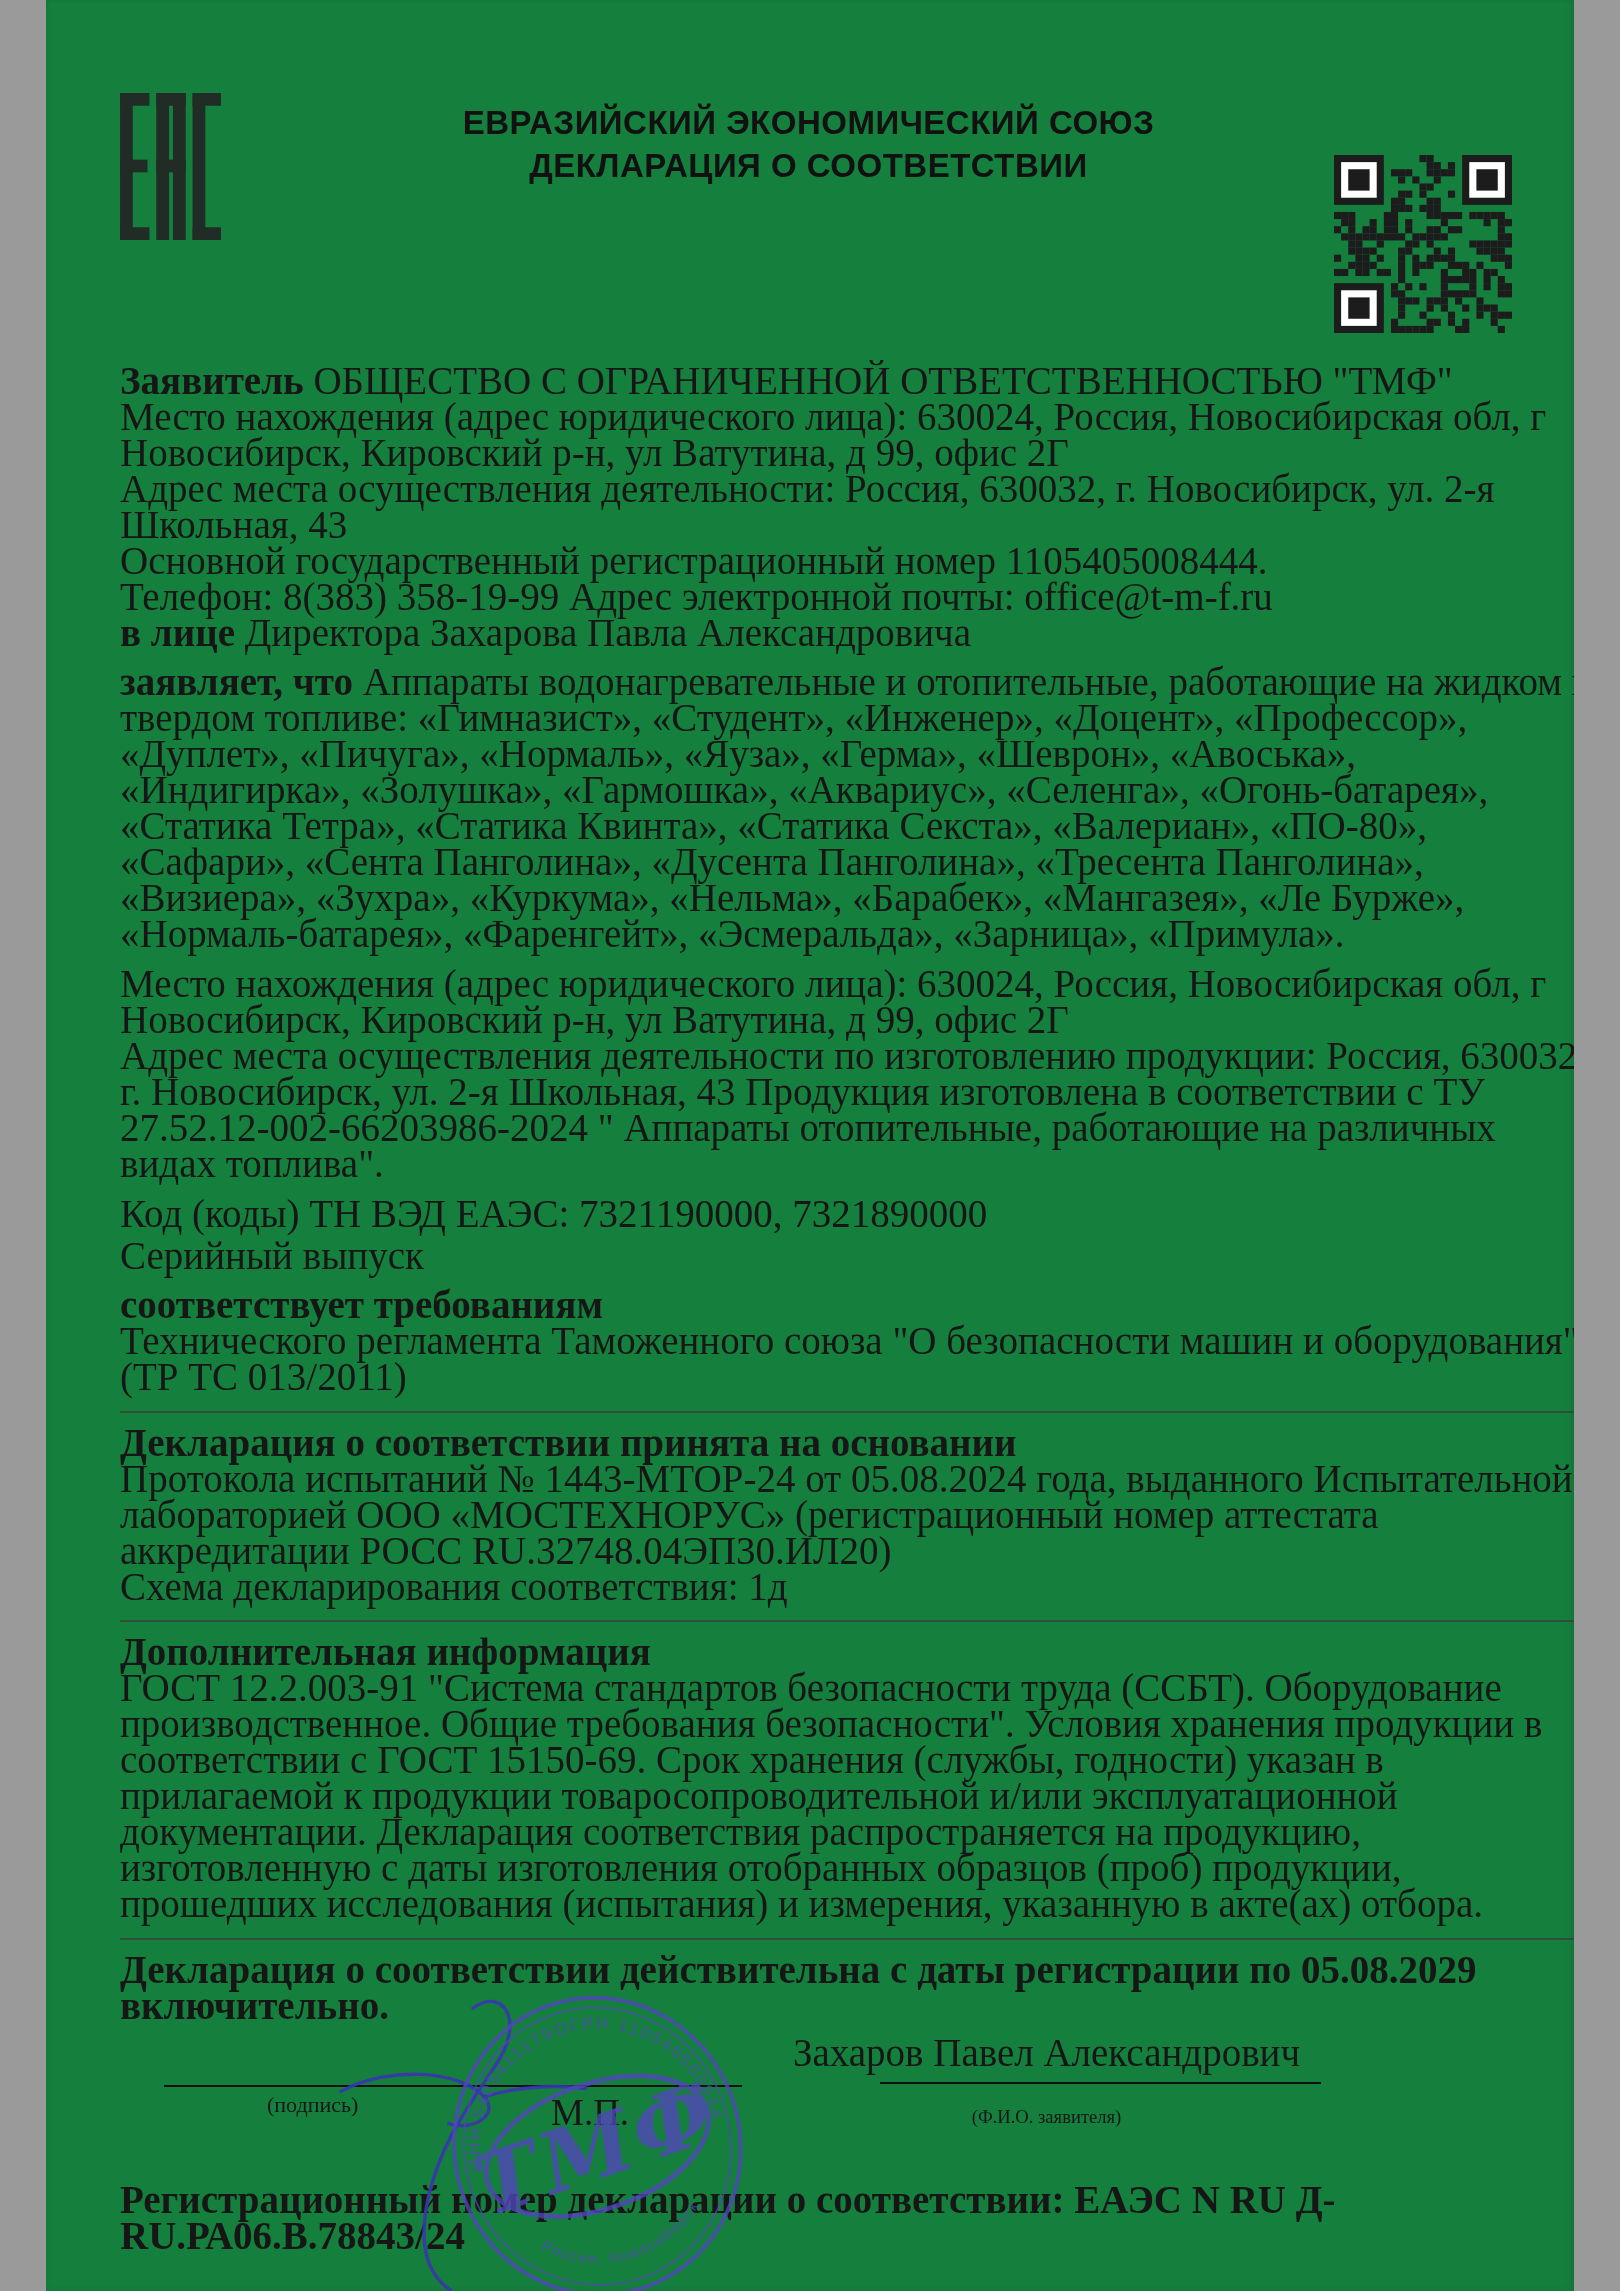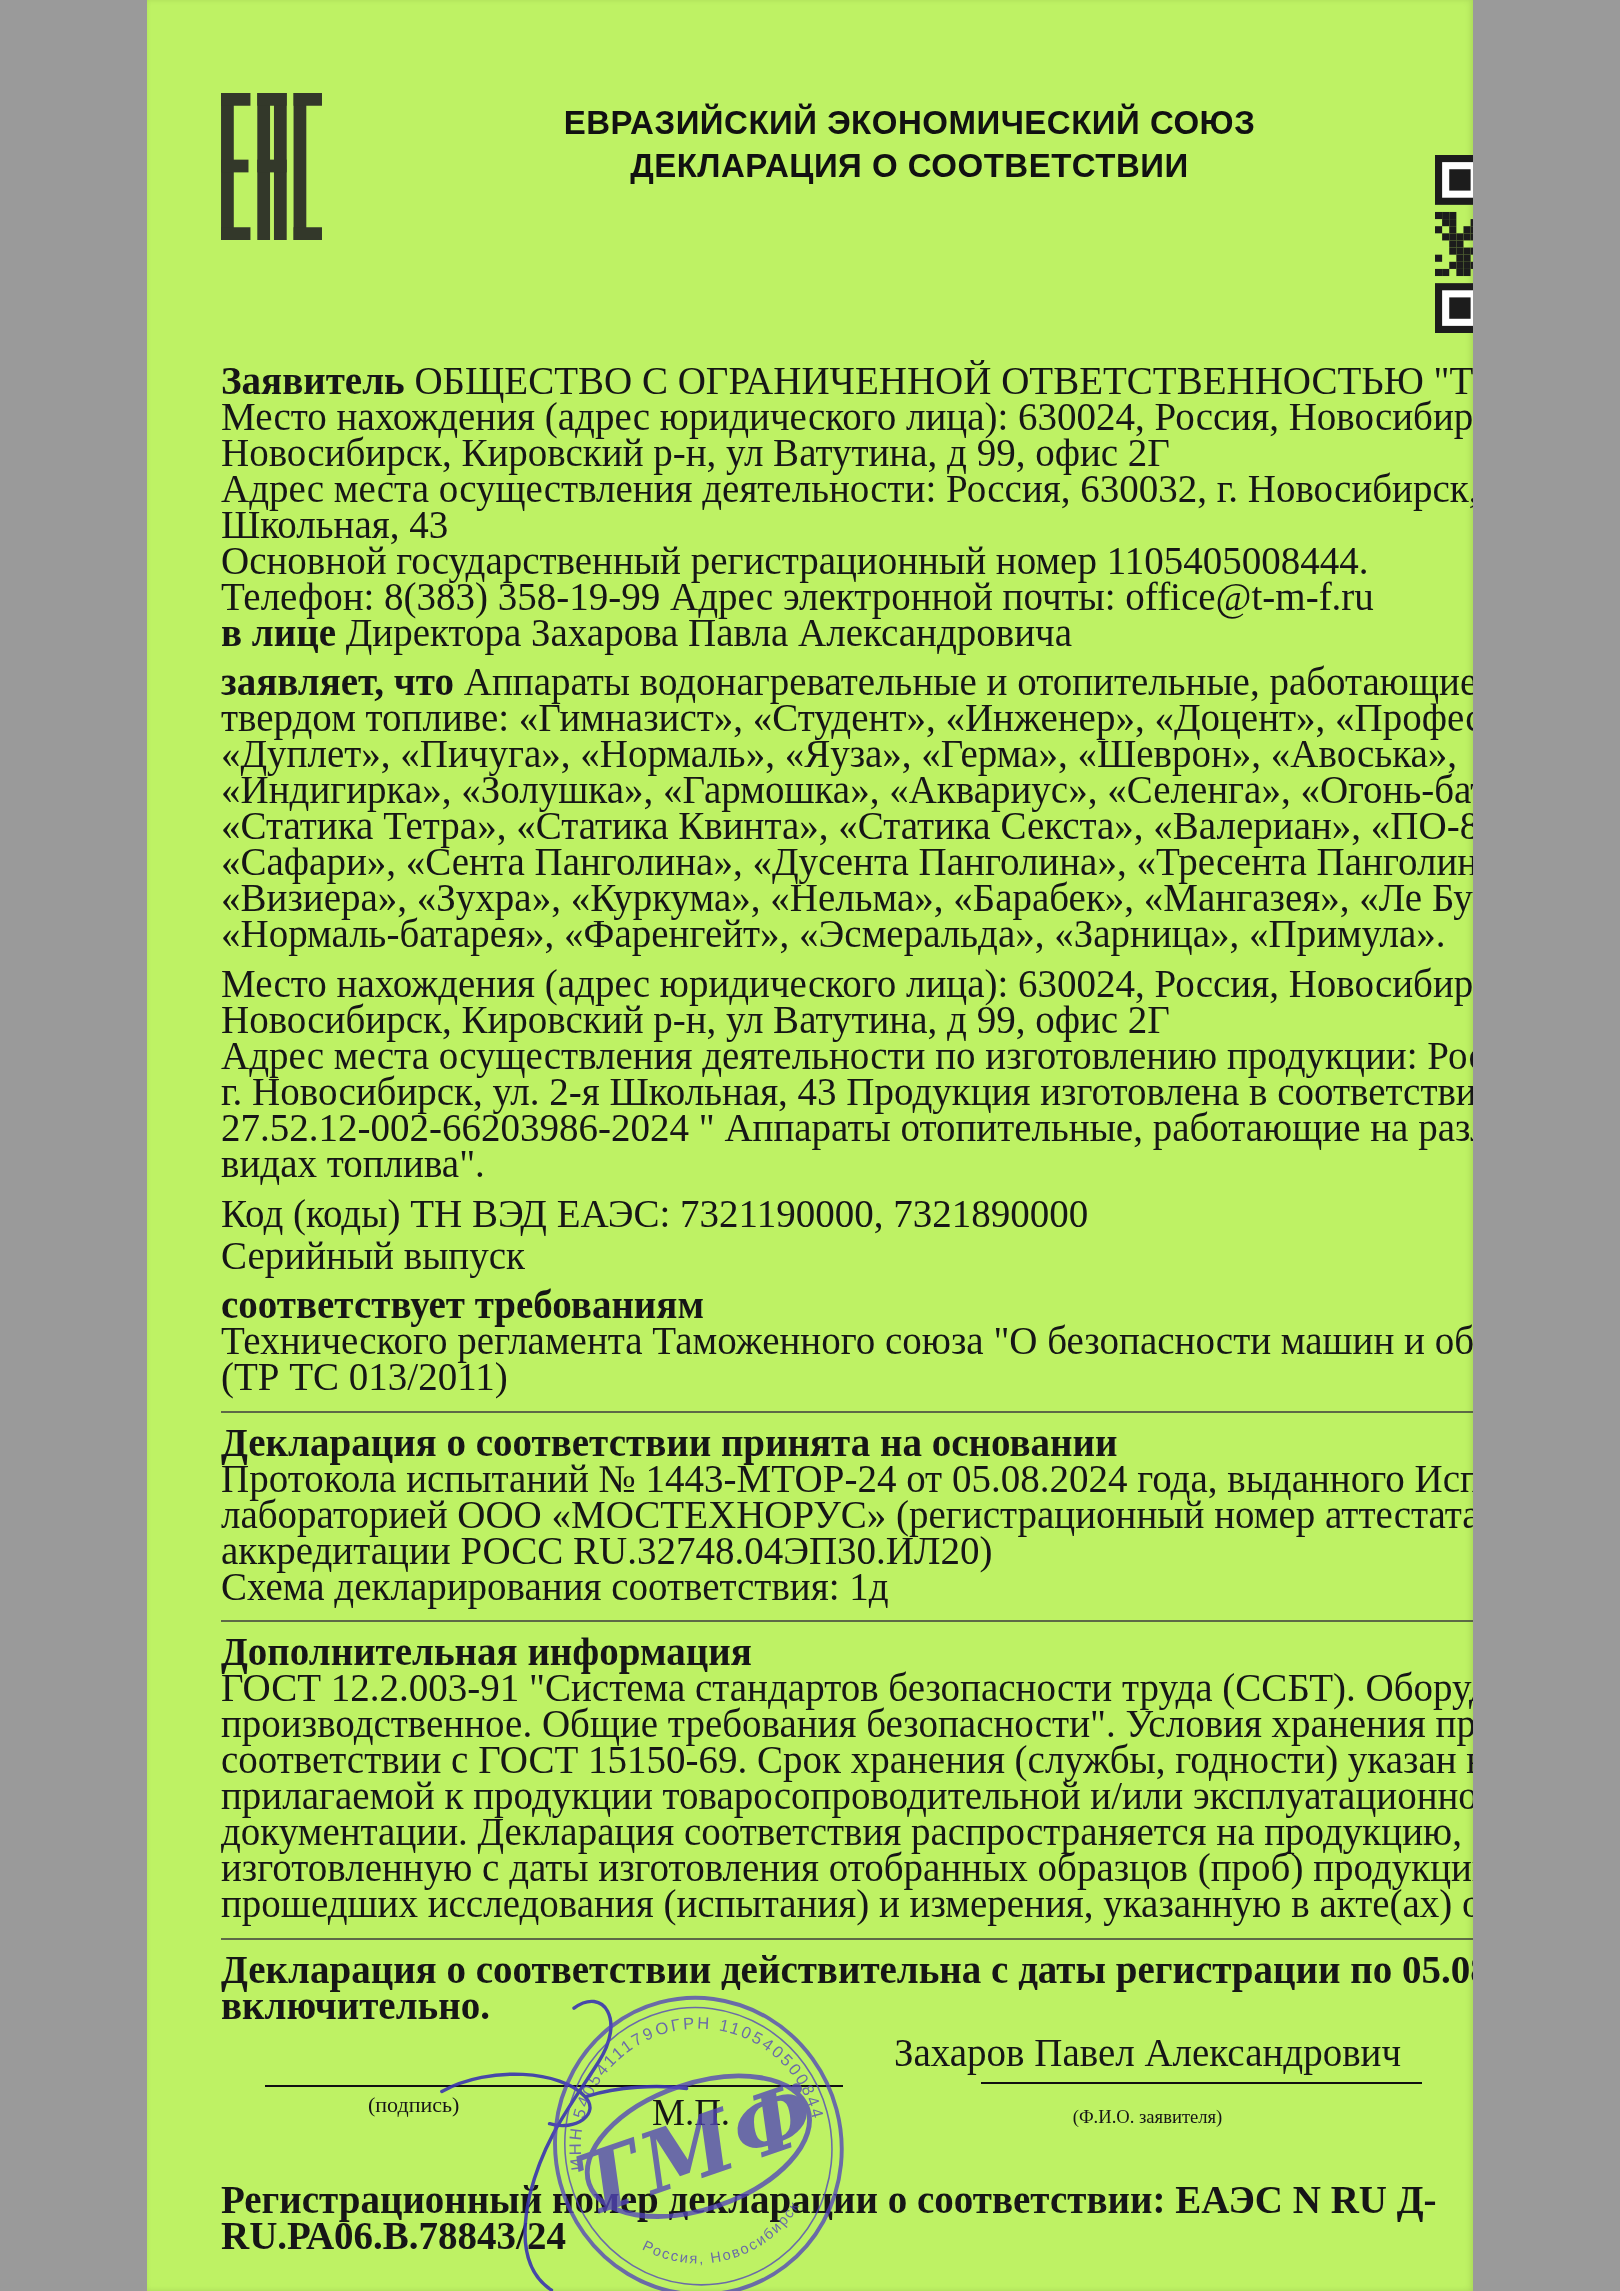--- a/index.html
+++ b/index.html
@@ -1,20 +1,20 @@
 <!DOCTYPE html>
 <html><head>
 <meta charset="utf-8">
 <style>
   html,body{margin:0;padding:0;background:#9a9a9a;}
   .page{
     position:relative;
-    width:1326px;height:2292px;
+    width:1528px;height:2292px;
     margin:0 auto;
-    background:#bef264;
+    background:#15803d;
     box-shadow:inset -2.9px 0 5.9px rgba(0,0,0,.08), inset 0 -2px 4.9px rgba(0,0,0,.05);
     font-family:"Liberation Serif", serif;
     color:#161616;
     overflow:hidden;
     box-sizing:border-box;
     padding:93px 112px 0 74px;
   }
   .content{width:1475px;}
   
   .header{position:relative;height:250px;margin-bottom:19.6px;}

